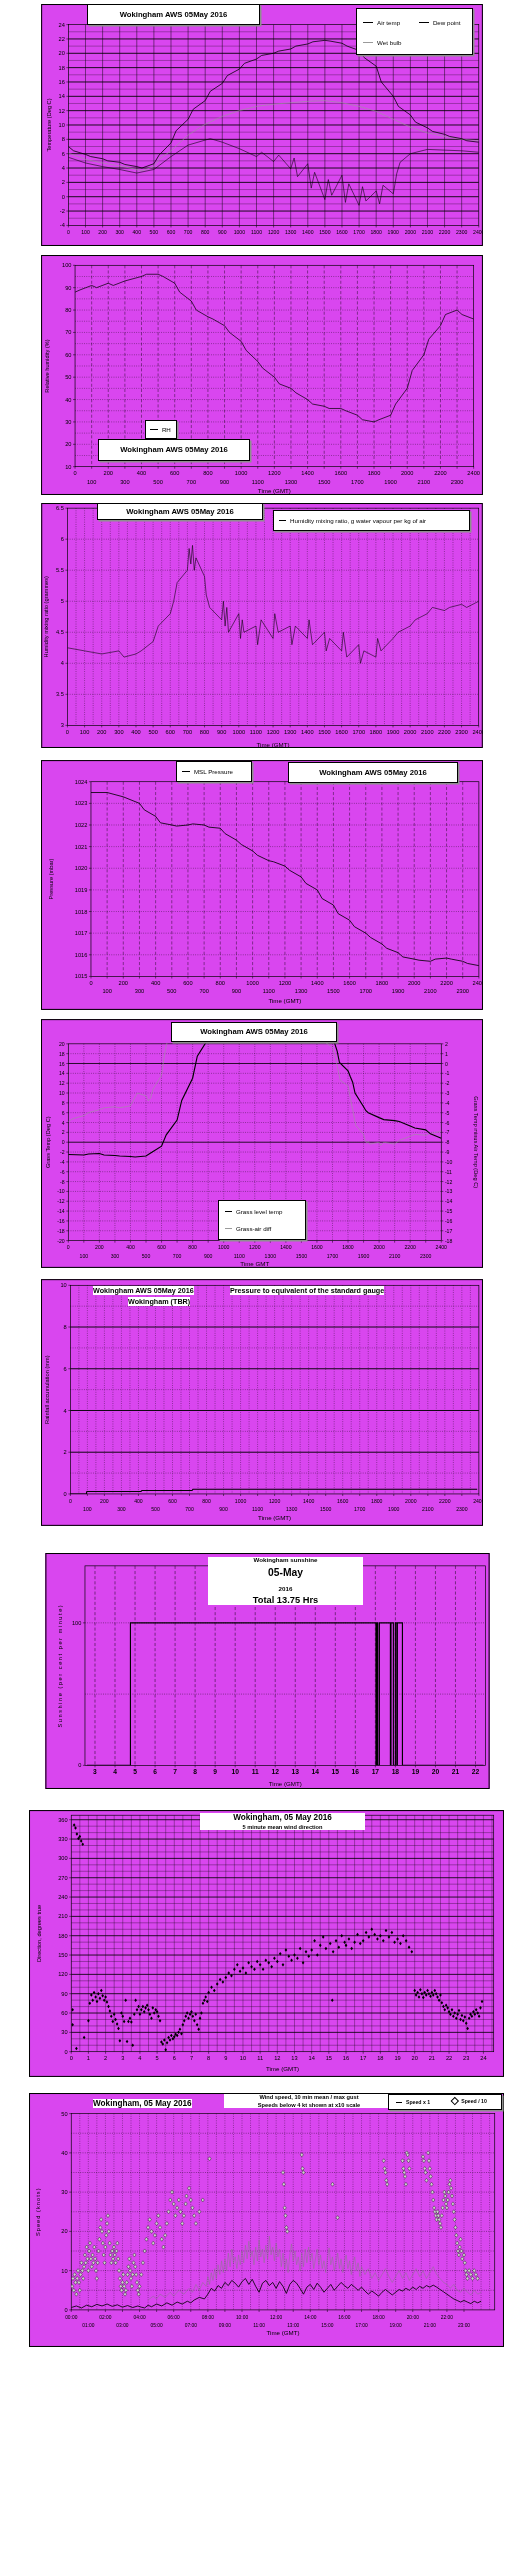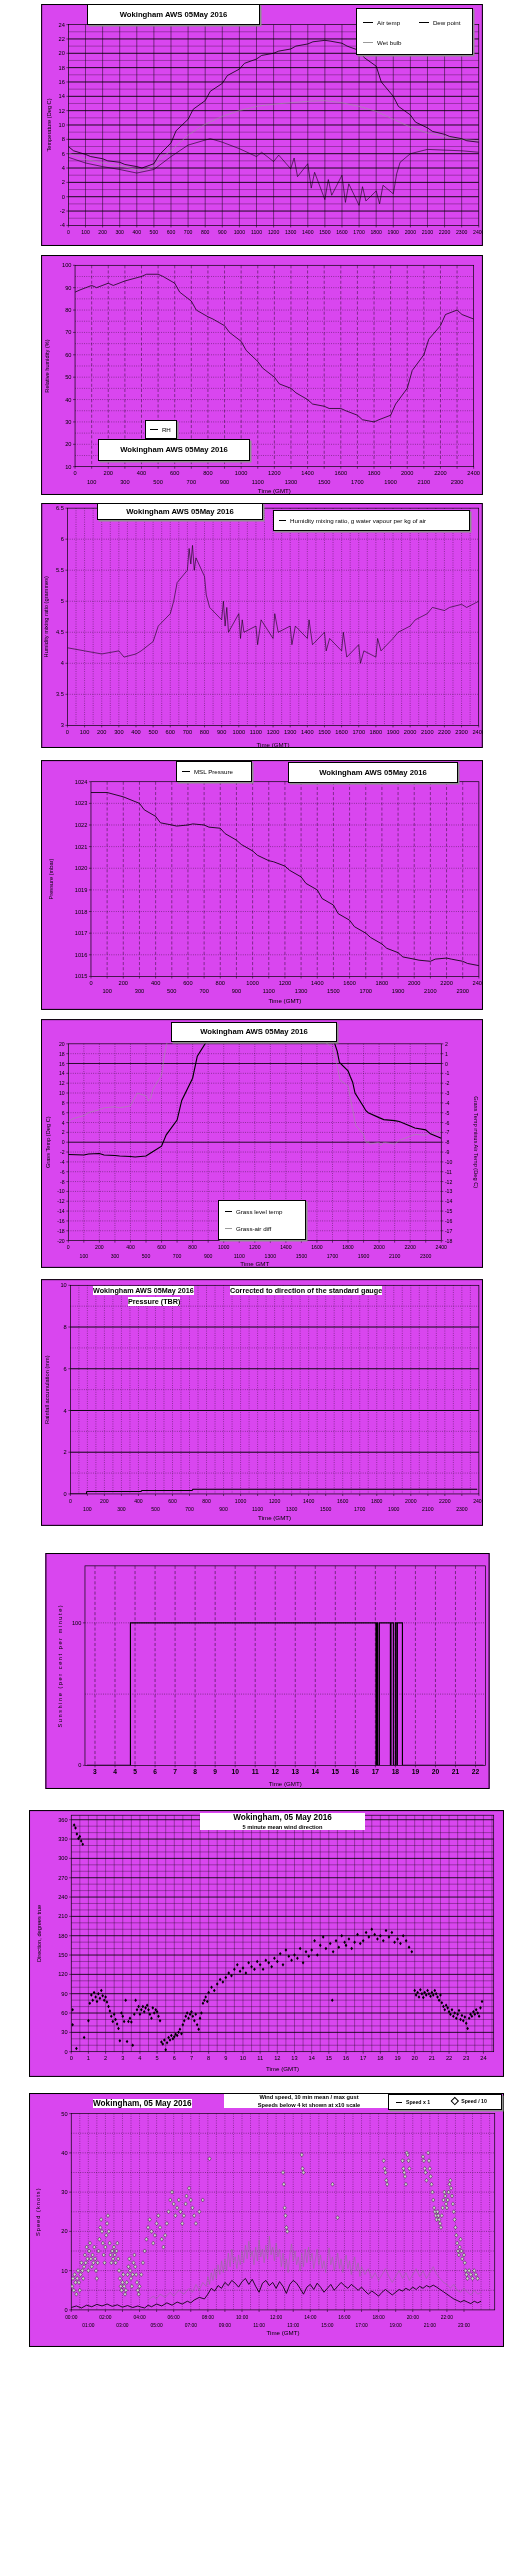--- a/index.html
+++ b/index.html
@@ -931,22 +931,22 @@
       <defs>
         <clipPath id="clip5">
           <rect x="57" y="10" width="793" height="407"></rect>
         </clipPath>
       </defs>
       <g clip-path="url(#clip5)">
         <path d="M57.0,417.0 L88.4,417.0 L88.4,412.9 L90.0,412.1 L194.1,412.1 L195.8,410.5 L293.2,410.5 L294.9,408.1 L846.7,408.1" fill="none" stroke="#000000" stroke-width="2"></path>
       </g>
     </svg>
   <div class="plain" style="left:52px;top:6.7px;font-size:7.2px">Wokingham AWS 05May 2016</div>
-  <div class="plain" style="left:189px;top:6.7px;font-size:7.2px">Corrected to direction of the standard gauge</div>
-  <div class="plain" style="left:87px;top:18px;font-size:7.2px">Pressure (TBR)</div>
+  <div class="plain" style="left:189px;top:6.7px;font-size:7.2px">Pressure to equivalent of the standard gauge</div>
+  <div class="plain" style="left:87px;top:18px;font-size:7.2px">Wokingham (TBR)</div>
 </div>
 
 <div class="panel" id="p6" style="left:45px;top:1553px;width:445px;height:236px">
   <svg id="s6" width="445" height="236" viewBox="0 0 864 459">
       <rect x="1" y="1" width="862" height="457" fill="none" stroke="#000" stroke-width="2"></rect>
       <line x1="96.475" y1="25" x2="96.475" y2="413" stroke="#000" stroke-width="0.9" stroke-dasharray="6,4"></line>
       <line x1="135.425" y1="25" x2="135.425" y2="413" stroke="#000" stroke-width="0.9" stroke-dasharray="6,4"></line>
       <line x1="174.375" y1="25" x2="174.375" y2="413" stroke="#000" stroke-width="0.9" stroke-dasharray="6,4"></line>
       <line x1="213.325" y1="25" x2="213.325" y2="413" stroke="#000" stroke-width="0.9" stroke-dasharray="6,4"></line>
       <line x1="252.275" y1="25" x2="252.275" y2="413" stroke="#000" stroke-width="0.9" stroke-dasharray="6,4"></line>
@@ -1016,20 +1016,26 @@
       <text x="466.5" y="453" text-anchor="middle" font-size="12">Time (GMT)</text>
       <defs>
         <clipPath id="clip6">
           <rect x="77" y="23" width="779" height="390"></rect>
         </clipPath>
       </defs>
       <g clip-path="url(#clip6)">
         <path d="M80.9,413.0 L165.4,413.0 L165.4,135.9 L642.9,135.9 L642.9,413.0 L644.5,413.0 L644.5,135.9 L646.4,135.9 L646.4,413.0 L649.6,413.0 L649.6,135.9 L671.0,135.9 L671.0,413.0 L672.2,413.0 L672.2,135.9 L676.8,135.9 L676.8,413.0 L680.7,413.0 L680.7,135.9 L683.5,135.9 L683.5,413.0 L684.6,413.0 L684.6,135.9 L694.4,135.9 L694.4,413.0 L852.1,413.0" fill="none" stroke="#000000" stroke-width="2.2"></path>
       </g>
     </svg>
+  <div class="plain" style="left:163px;top:4.1px;width:155px;text-align:center;line-height:1.1">
+    <div style="font-size:6.2px">Wokingham sunshine</div>
+    <div style="font-size:10.3px;margin-top:3.1px">05-May</div>
+    <div style="font-size:6.2px;margin-top:7.2px">2016</div>
+    <div style="font-size:9.3px;margin-top:2.6px">Total 13.75 Hrs</div>
+  </div>
 </div>
 
 <div class="panel" id="p7" style="left:29px;top:1810px;width:475px;height:267px">
   <svg id="s7" width="475" height="267" viewBox="0 0 922 518">
       <rect x="1" y="1" width="920" height="516" fill="none" stroke="#000" stroke-width="2"></rect>
       <line x1="98.66666666666667" y1="10" x2="98.66666666666667" y2="469" stroke="#000" stroke-width="0.6"></line>
       <line x1="115.33333333333334" y1="10" x2="115.33333333333334" y2="469" stroke="#000" stroke-width="0.6"></line>
       <line x1="132" y1="10" x2="132" y2="469" stroke="#000" stroke-width="0.6"></line>
       <line x1="148.66666666666669" y1="10" x2="148.66666666666669" y2="469" stroke="#000" stroke-width="0.6"></line>
       <line x1="165.33333333333331" y1="10" x2="165.33333333333331" y2="469" stroke="#000" stroke-width="0.6"></line>

